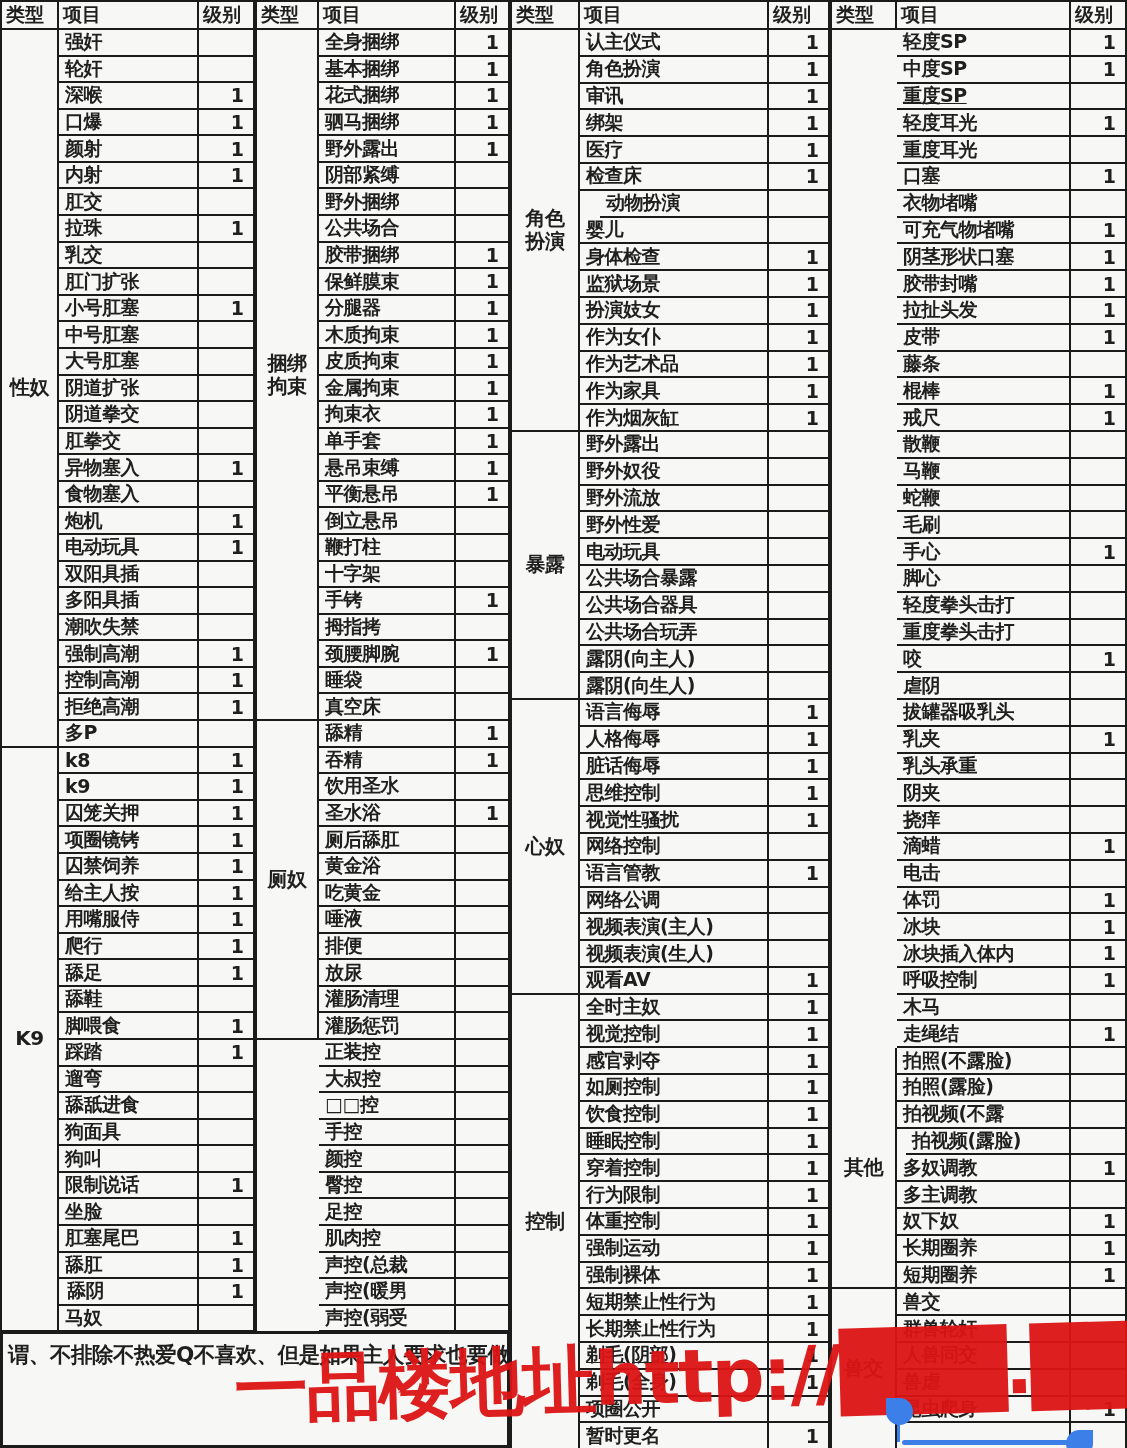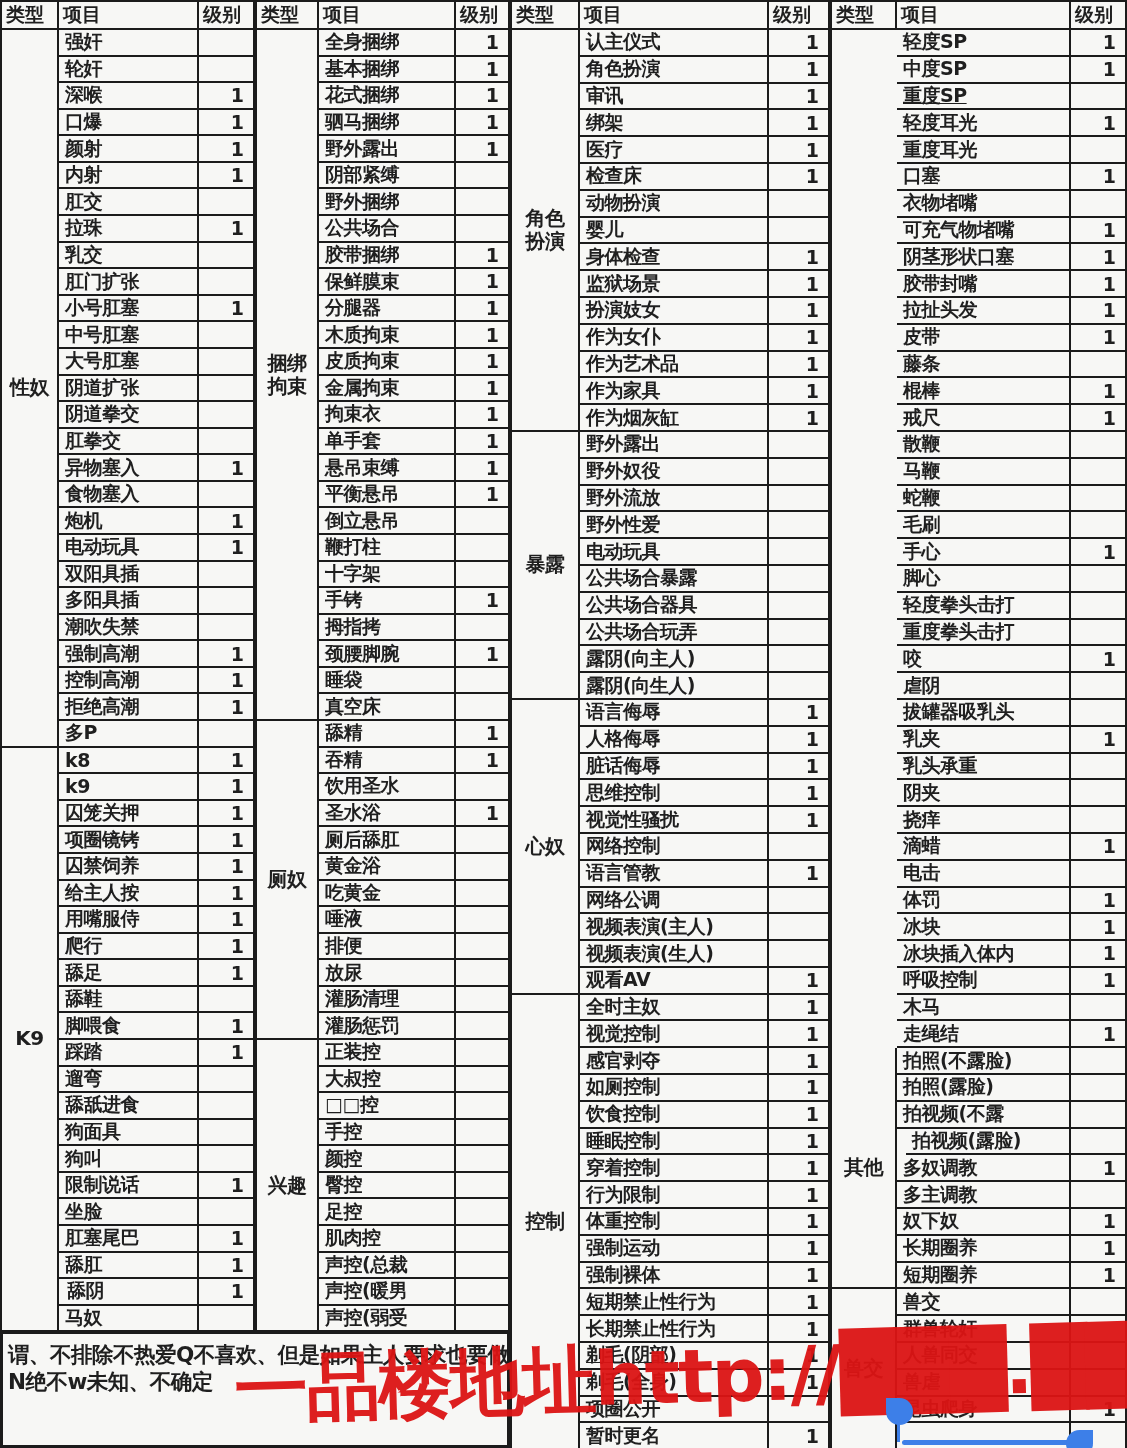--- a/index.html
+++ b/index.html
@@ -234,21 +234,20 @@
       <div class="c item" style="grid-area: 35 / 2;">唾液</div>
       <div class="c lvl" style="grid-area: 35 / 3;"></div>
       <div class="c item" style="grid-area: 36 / 2;">排便</div>
       <div class="c lvl" style="grid-area: 36 / 3;"></div>
       <div class="c item" style="grid-area: 37 / 2;">放尿</div>
       <div class="c lvl" style="grid-area: 37 / 3;"></div>
       <div class="c item" style="grid-area: 38 / 2;">灌肠清理</div>
       <div class="c lvl" style="grid-area: 38 / 3;"></div>
       <div class="c item" style="grid-area: 39 / 2;">灌肠惩罚</div>
       <div class="c lvl" style="grid-area: 39 / 3;"></div>
-      <div class="c cat" style="grid-area: 40 / 1 / span 11;">兴趣</div>
       <div class="c item" style="grid-area: 40 / 2;">正装控</div>
       <div class="c lvl" style="grid-area: 40 / 3;"></div>
       <div class="c item" style="grid-area: 41 / 2;">大叔控</div>
       <div class="c lvl" style="grid-area: 41 / 3;"></div>
       <div class="c item" style="grid-area: 42 / 2;">□□控</div>
       <div class="c lvl" style="grid-area: 42 / 3;"></div>
       <div class="c item" style="grid-area: 43 / 2;">手控</div>
       <div class="c lvl" style="grid-area: 43 / 3;"></div>
       <div class="c item" style="grid-area: 44 / 2;">颜控</div>
       <div class="c lvl" style="grid-area: 44 / 3;"></div>
@@ -275,21 +274,21 @@
       <div class="c item" style="grid-area: 3 / 2;">角色扮演</div>
       <div class="c lvl" style="grid-area: 3 / 3;">1</div>
       <div class="c item" style="grid-area: 4 / 2;">审讯</div>
       <div class="c lvl" style="grid-area: 4 / 3;">1</div>
       <div class="c item" style="grid-area: 5 / 2;">绑架</div>
       <div class="c lvl" style="grid-area: 5 / 3;">1</div>
       <div class="c item" style="grid-area: 6 / 2;">医疗</div>
       <div class="c lvl" style="grid-area: 6 / 3;">1</div>
       <div class="c item" style="grid-area: 7 / 2;">检查床</div>
       <div class="c lvl" style="grid-area: 7 / 3;">1</div>
-      <div class="c item" style="grid-area: 8 / 2;">动物扮演</div>
+      <div class="c item" style="grid-area: 8 / 2; margin-left: 20px;">动物扮演</div>
       <div class="c lvl" style="grid-area: 8 / 3;"></div>
       <div class="c item" style="grid-area: 9 / 2;">婴儿</div>
       <div class="c lvl" style="grid-area: 9 / 3;"></div>
       <div class="c item" style="grid-area: 10 / 2;">身体检查</div>
       <div class="c lvl" style="grid-area: 10 / 3;">1</div>
       <div class="c item" style="grid-area: 11 / 2;">监狱场景</div>
       <div class="c lvl" style="grid-area: 11 / 3;">1</div>
       <div class="c item" style="grid-area: 12 / 2;">扮演妓女</div>
       <div class="c lvl" style="grid-area: 12 / 3;">1</div>
       <div class="c item" style="grid-area: 13 / 2;">作为女仆</div>
@@ -489,21 +488,20 @@
       <div class="c item" style="grid-area: 52 / 2;">兽虐</div>
       <div class="c lvl" style="grid-area: 52 / 3;"></div>
       <div class="c item" style="grid-area: 53 / 2;">昆虫爬身</div>
       <div class="c lvl" style="grid-area: 53 / 3;">1</div>
       <div class="c item" style="grid-area: 54 / 2;"></div>
       <div class="c lvl" style="grid-area: 54 / 3;"></div>
     </div>
 
   <div class="legend">
     <div>谓、不排除不热爱Q不喜欢、但是如果主人要求也要做</div>
-    <div>N绝不w未知、不确定</div>
   </div>
 
   <div class="watermark" style="color: rgb(220, 20, 20);">一品楼地址http://███.██/</div>
 
   <div class="sel-stem" style="background: rgb(61, 127, 232);"></div>
   <div class="sel-line" style="background: rgb(61, 127, 232);"></div>
   <div class="sel-handle sel-left" style="background: rgb(61, 127, 232);"></div>
   <div class="sel-handle sel-right" style="background: rgb(61, 127, 232);"></div>
 
 </div>

